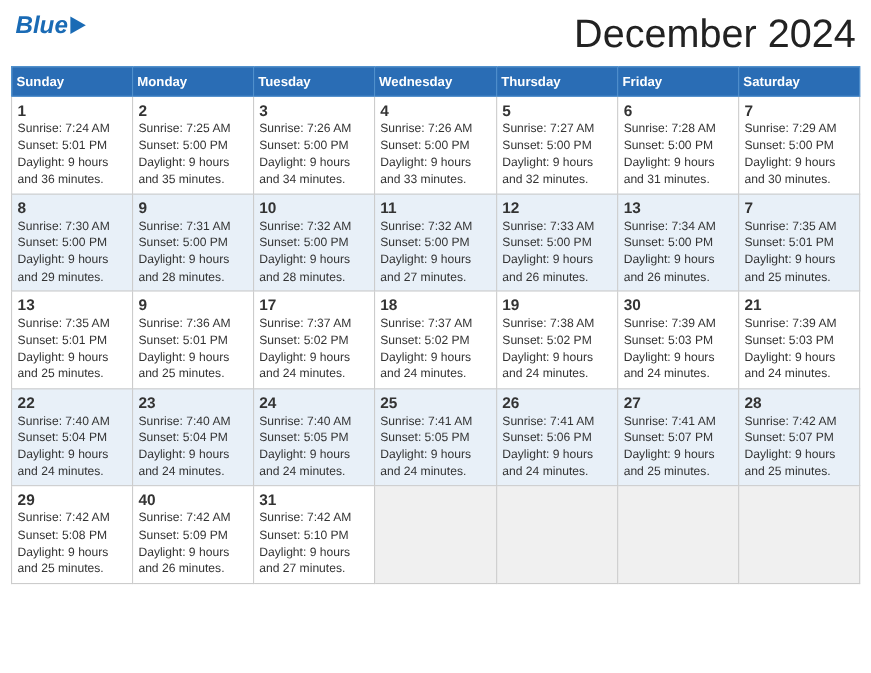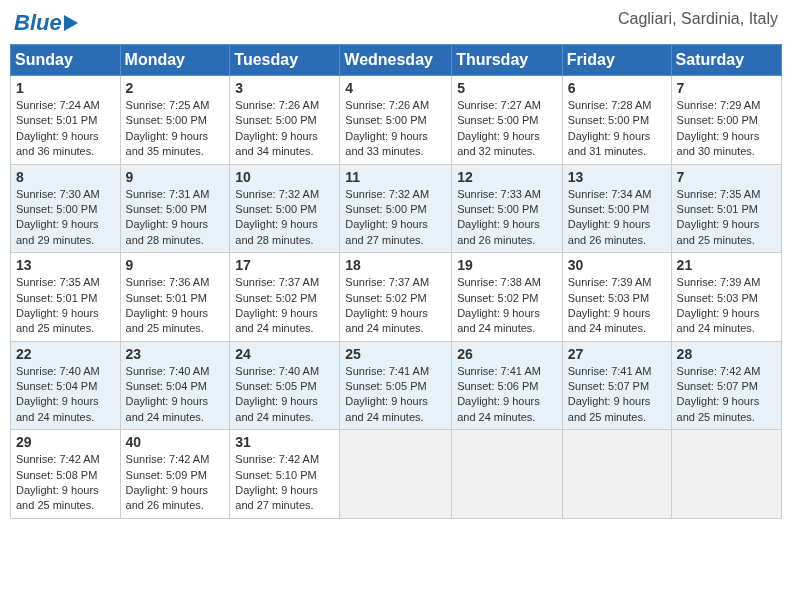--- a/index.html
+++ b/index.html
@@ -53,21 +53,21 @@
     }
     .calendar {
       width: 100%;
       border-collapse: collapse;
     }
     .calendar thead tr {
       background-color: #2a6db5;
     }
     .calendar thead th {
       color: #fff;
-      font-size: 16px;
+      font-size: 12px;
       font-weight: bold;
       padding: 6px 4px;
       text-align: left;
       border: 1px solid #5090cc;
     }
     .calendar tbody tr {
       vertical-align: top;
     }
     .calendar tbody tr:nth-child(odd) {
       background-color: #fff;
@@ -102,21 +102,21 @@
 <body>
 
 <div class="header">
   <div class="logo">
     <div class="logo-text">
         <span class="logo-blue">Blue</span>
         <span class="logo-arrow"></span>
     </div>
   </div>
   <div class="title-section">
-    <div class="location">Cagliari, Sardinia, Italy</div>
+    <div class="month-title">December 2024</div>
   </div>
 </div>
 
 <table class="calendar">
   <thead>
     <tr>
       <th>Sunday</th>
       <th>Monday</th>
       <th>Tuesday</th>
       <th>Wednesday</th>

